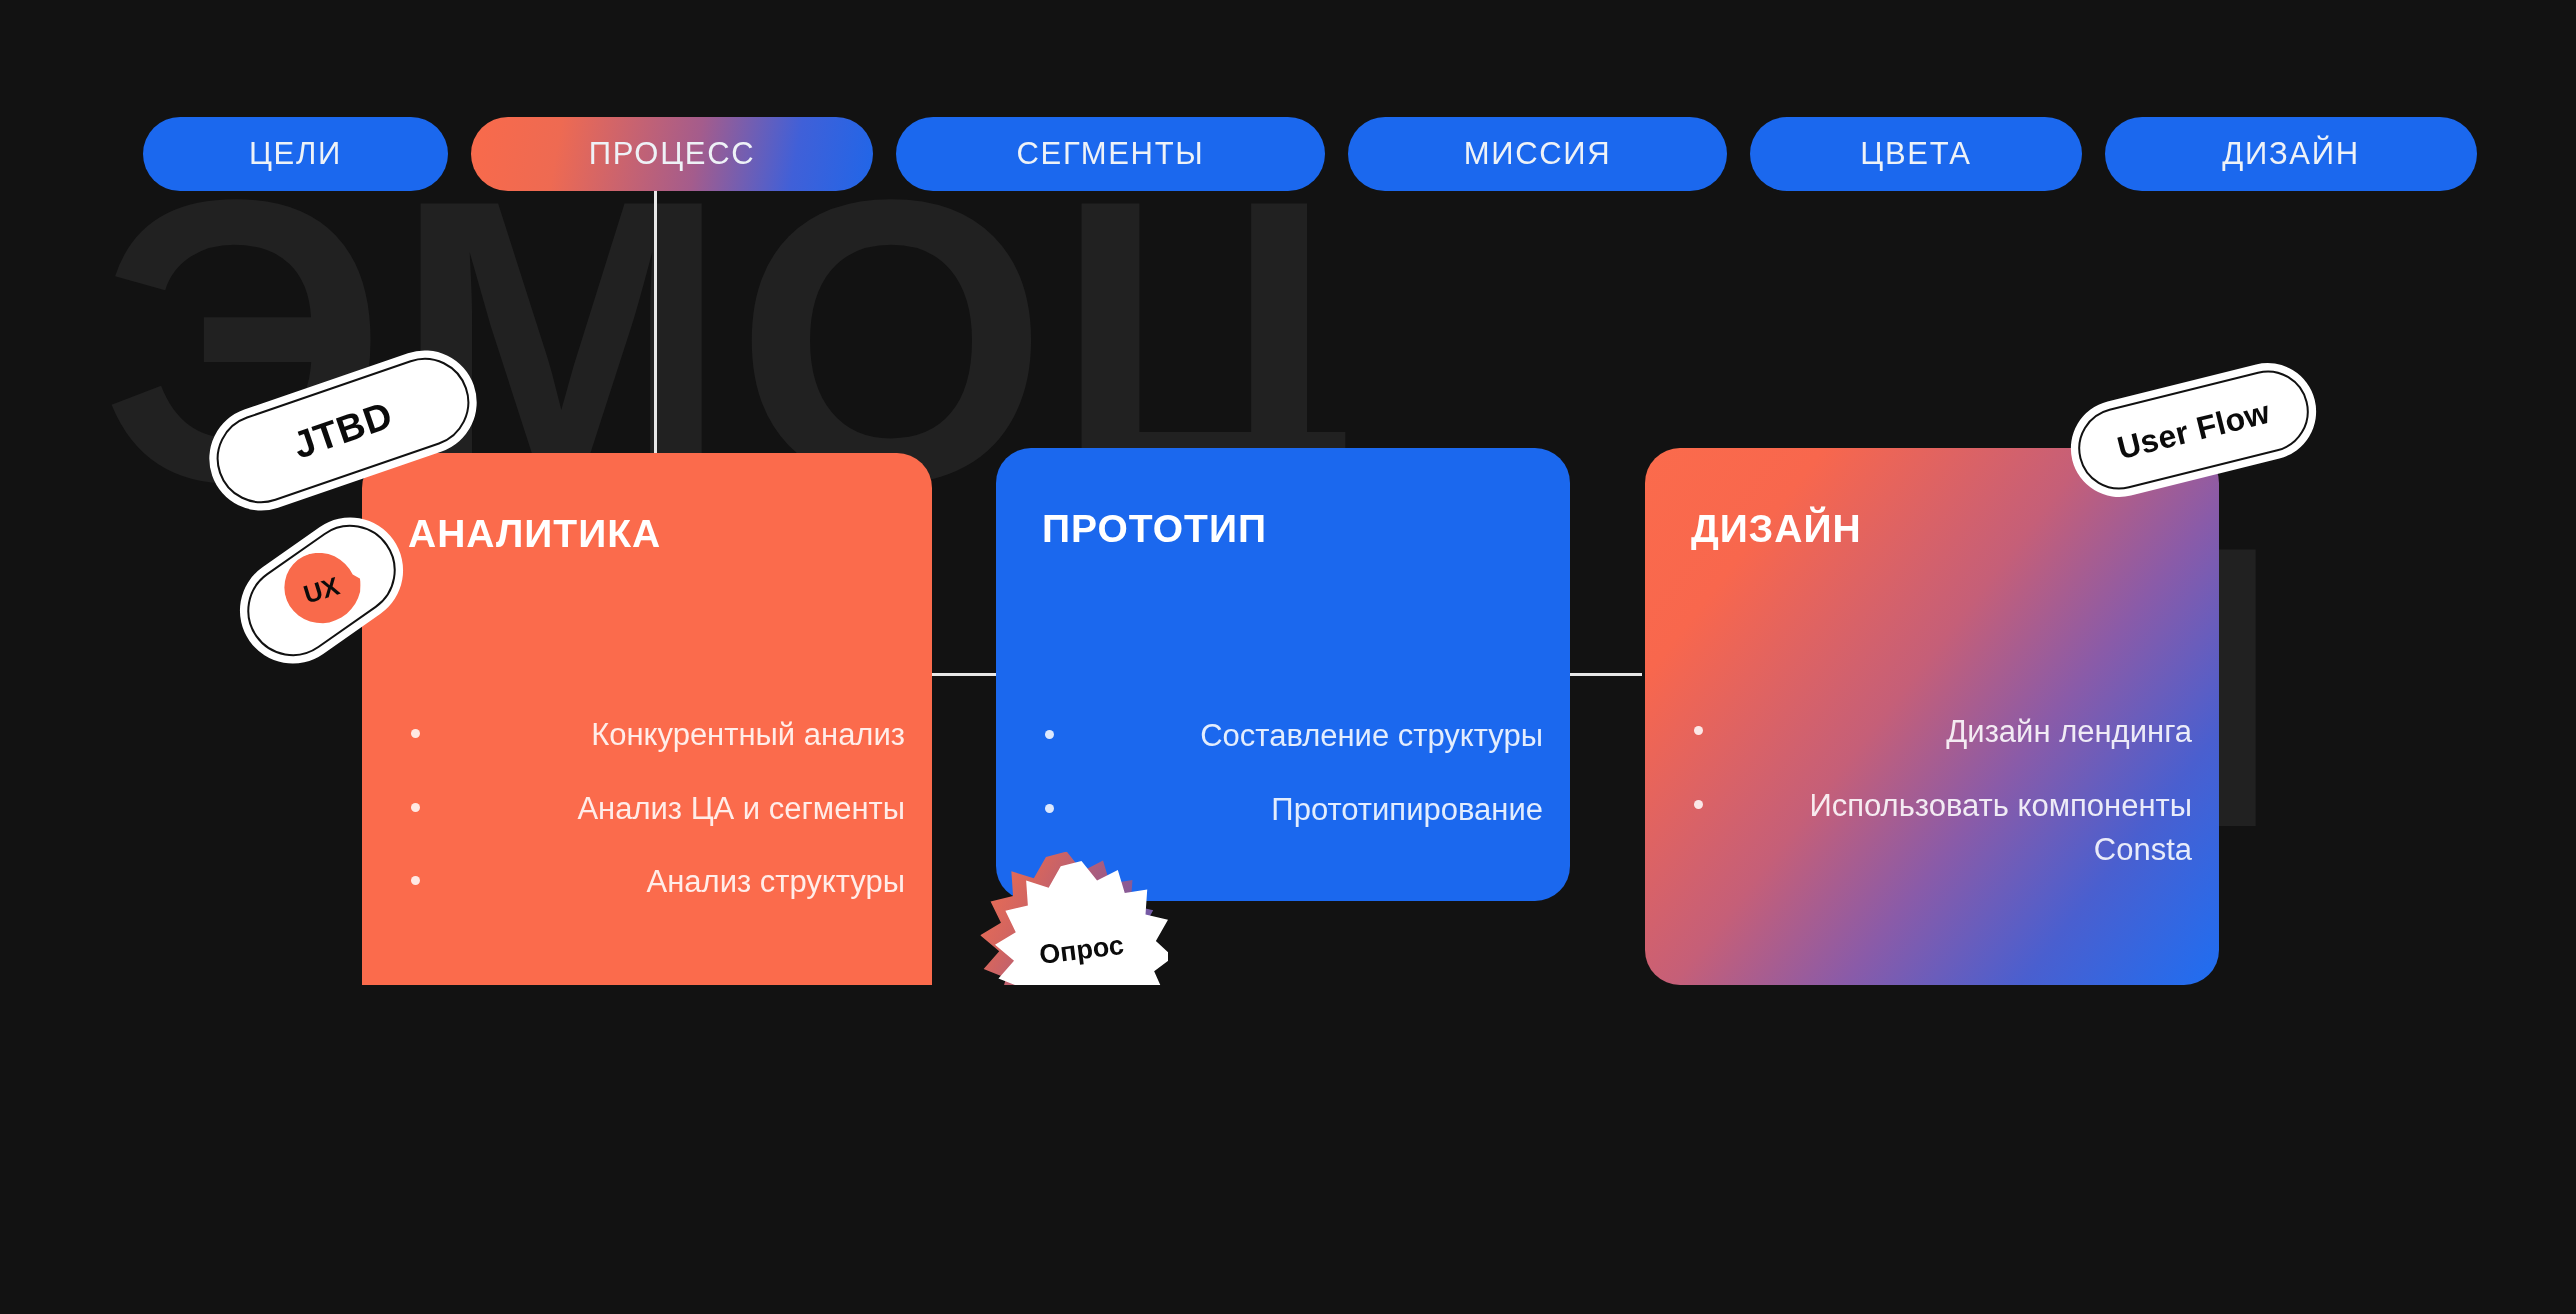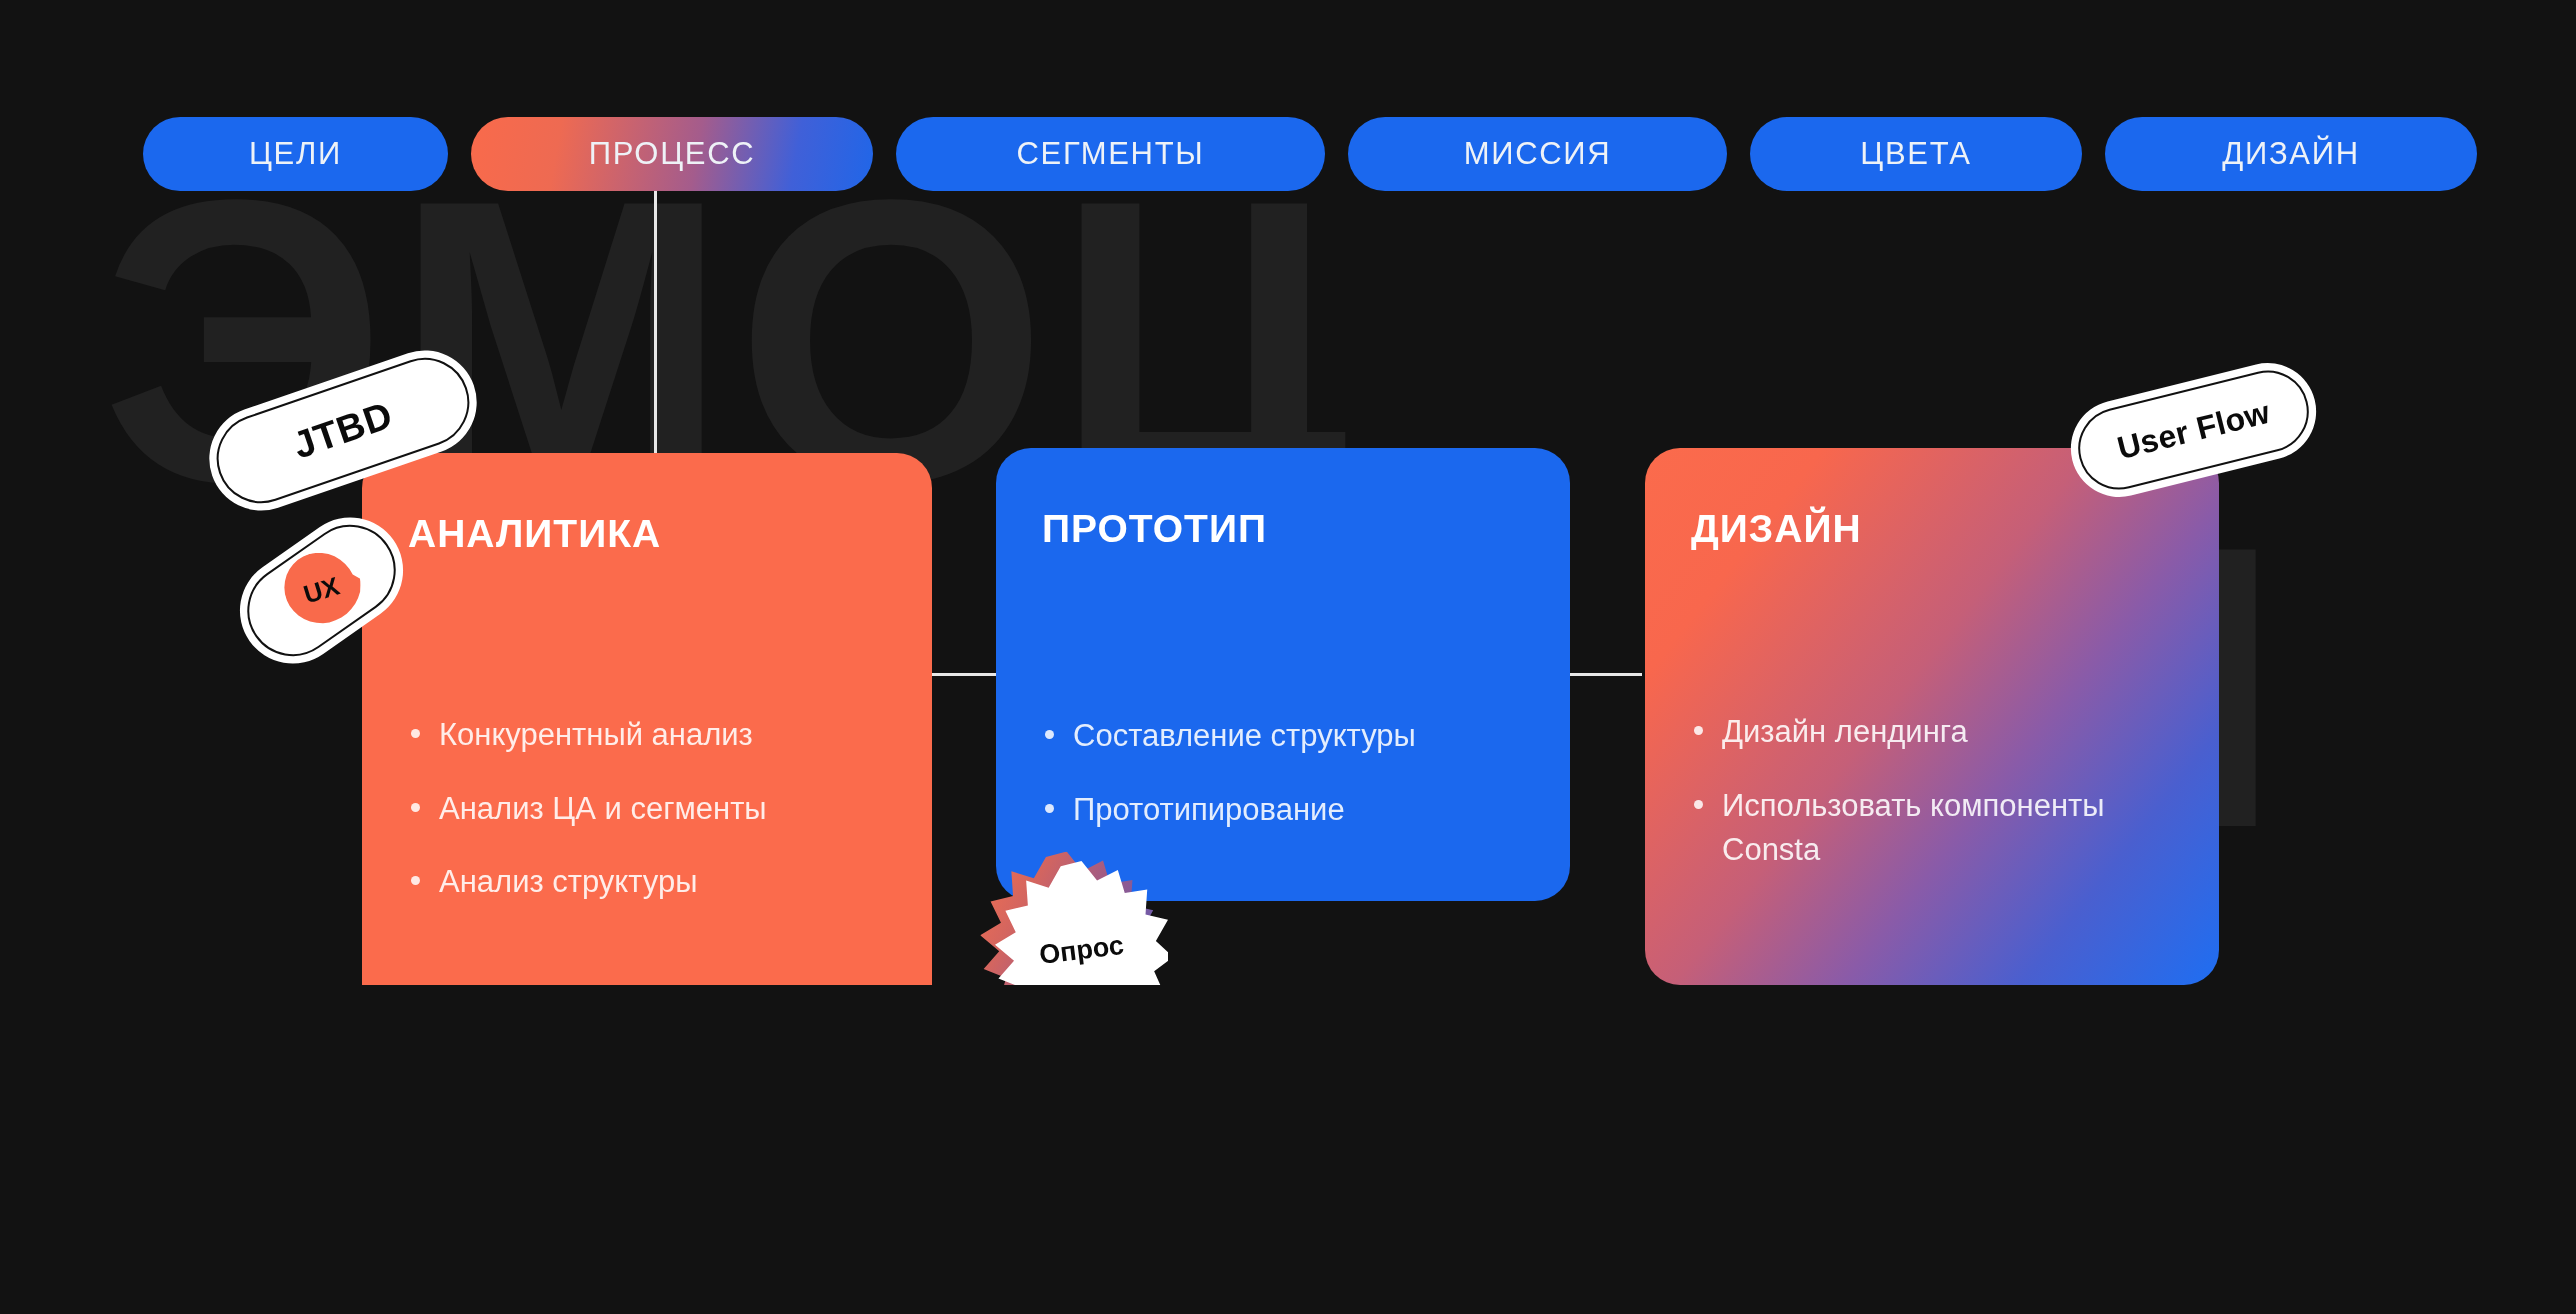--- a/index.html
+++ b/index.html
@@ -83,20 +83,21 @@
     font-size:39px;
     font-weight:700;
     letter-spacing:1px;
     color:#FFFFFF;
   }
   .card-list {
     position:absolute;
     left:42px;
     right:27px;
     list-style:none;
+    text-align:right;
   }
   .card-list li {
     position:relative;
     padding-left:35px;
     font-size:31px;
     line-height:1.42;
     margin-bottom:29.5px;
     color:rgba(255,255,255,0.88);
     font-weight:400;
   }

